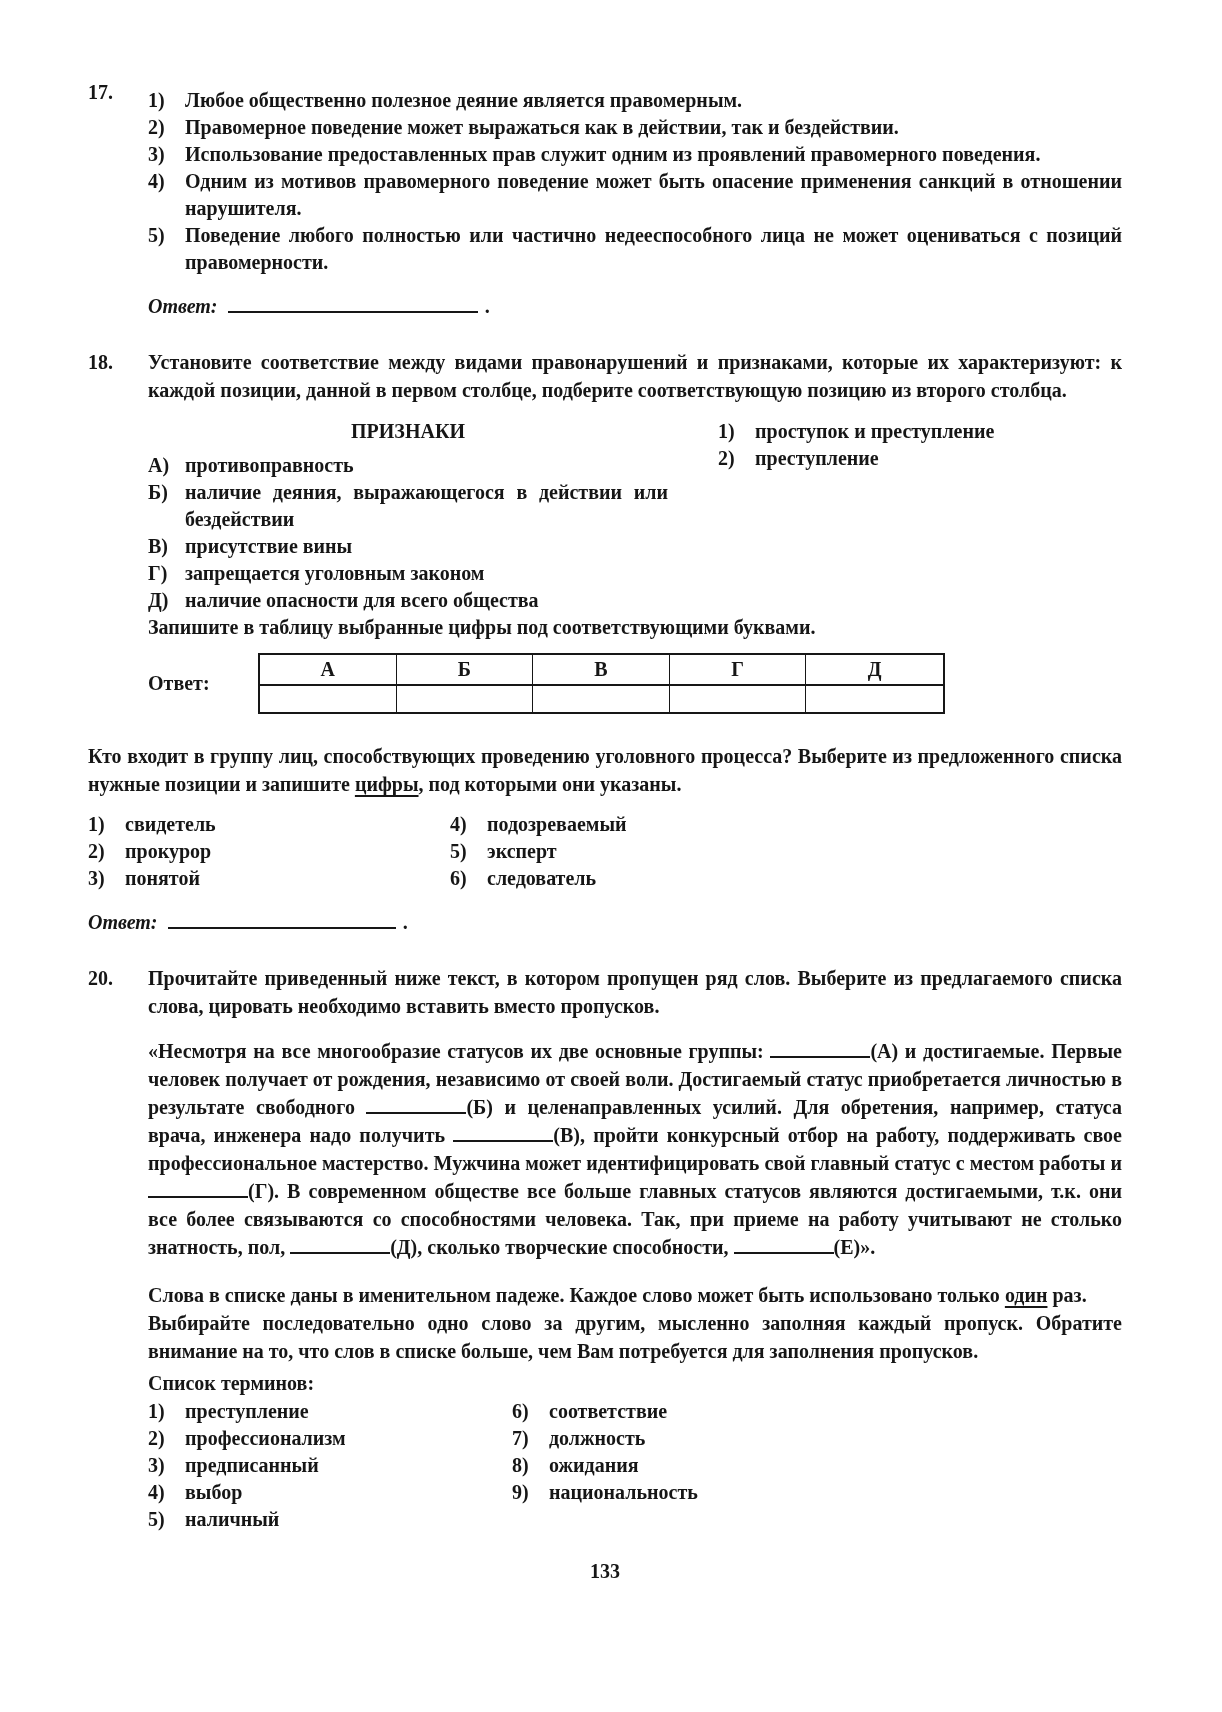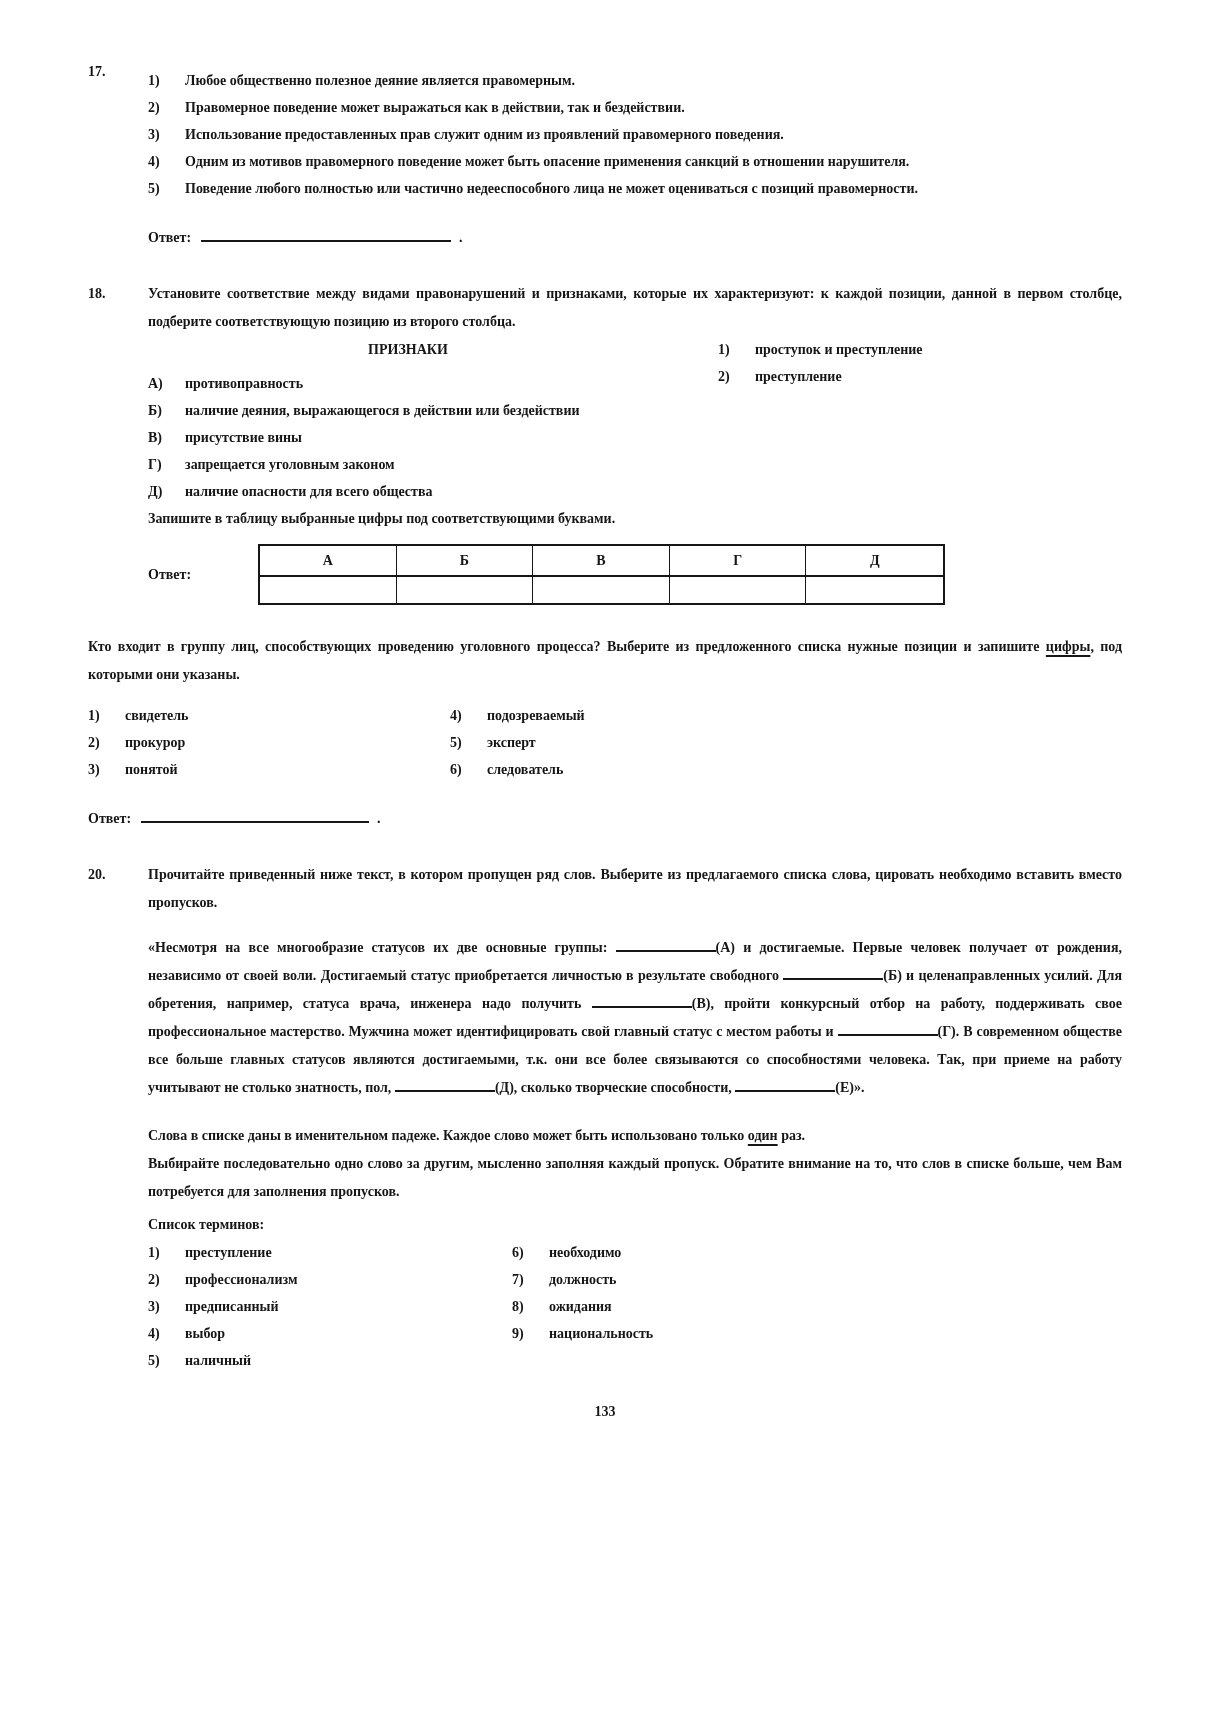--- a/index.html
+++ b/index.html
@@ -6,44 +6,44 @@
     --ink:#161616;
     --paper:#ffffff;
   }
   html,body{margin:0;padding:0;background:#e8e8e8;}
   .page{
     position:relative;
     width:1222px;height:1712px;
     margin:0 auto;
     background:var(--paper);
     box-sizing:border-box;
-    padding:58px 100px 0 88px;
+    padding:78px 100px 0 88px;
     color:var(--ink);
     font-family:"Liberation Serif","DejaVu Serif",serif;
     font-weight:bold;
-    font-size:14px;
+    font-size:20px;
     overflow:hidden;
     hyphens:manual;
   }
   .q{display:flex;}
   .q + .q{margin-top:28px;}
   .qnum{width:60px;flex:none;line-height:28px;}
   .qbody{flex:1;min-width:0;}
   p{margin:0;}
   .intro{text-align:justify;line-height:28px;}
   .items{margin-top:9px;}
   .li{display:flex;line-height:27px;}
   .li .n{width:37px;flex:none;}
   .li .t{flex:1;text-align:justify;}
   .u{text-decoration:underline;text-decoration-thickness:2px;text-underline-offset:4px;}
-  .answer-row{margin-top:22px;line-height:28px;white-space:nowrap;}
+  .answer-row{margin-top:16px;line-height:28px;white-space:nowrap;font-style:italic;}
   .ansline{display:inline-block;width:250px;height:2px;border-bottom:2.5px solid var(--ink);margin:0 8px 0 10px;}
   .ansline.short{width:228px;}
   
-  .cols{display:flex;}
+  .cols{display:flex;margin-top:14px;}
   .col-left{width:520px;flex:none;}
   .col-right{flex:1;min-width:0;margin-left:50px;}
   .col-head{line-height:27px;margin-bottom:7px;}
   .col-left .col-head{text-align:center;}
   .instruction{line-height:27px;}
   
   .answer-table-row{display:flex;align-items:center;margin-top:12px;}
   .atr-label{width:110px;flex:none;}
   .tbl{width:683px;border:2.5px solid var(--ink);}
   .tbl-row{display:grid;grid-template-columns:repeat(5,1fr);}
@@ -253,21 +253,21 @@
 
             <div class="li">
               <span class="n">5)</span>
               <span class="t">наличный</span>
             </div>
           </div>
         <div class="oc-right">
 
             <div class="li">
               <span class="n">6)</span>
-              <span class="t">необходимо</span>
+              <span class="t">соответствие</span>
             </div>
 
             <div class="li">
               <span class="n">7)</span>
               <span class="t">должность</span>
             </div>
 
             <div class="li">
               <span class="n">8)</span>
               <span class="t">ожидания</span>

